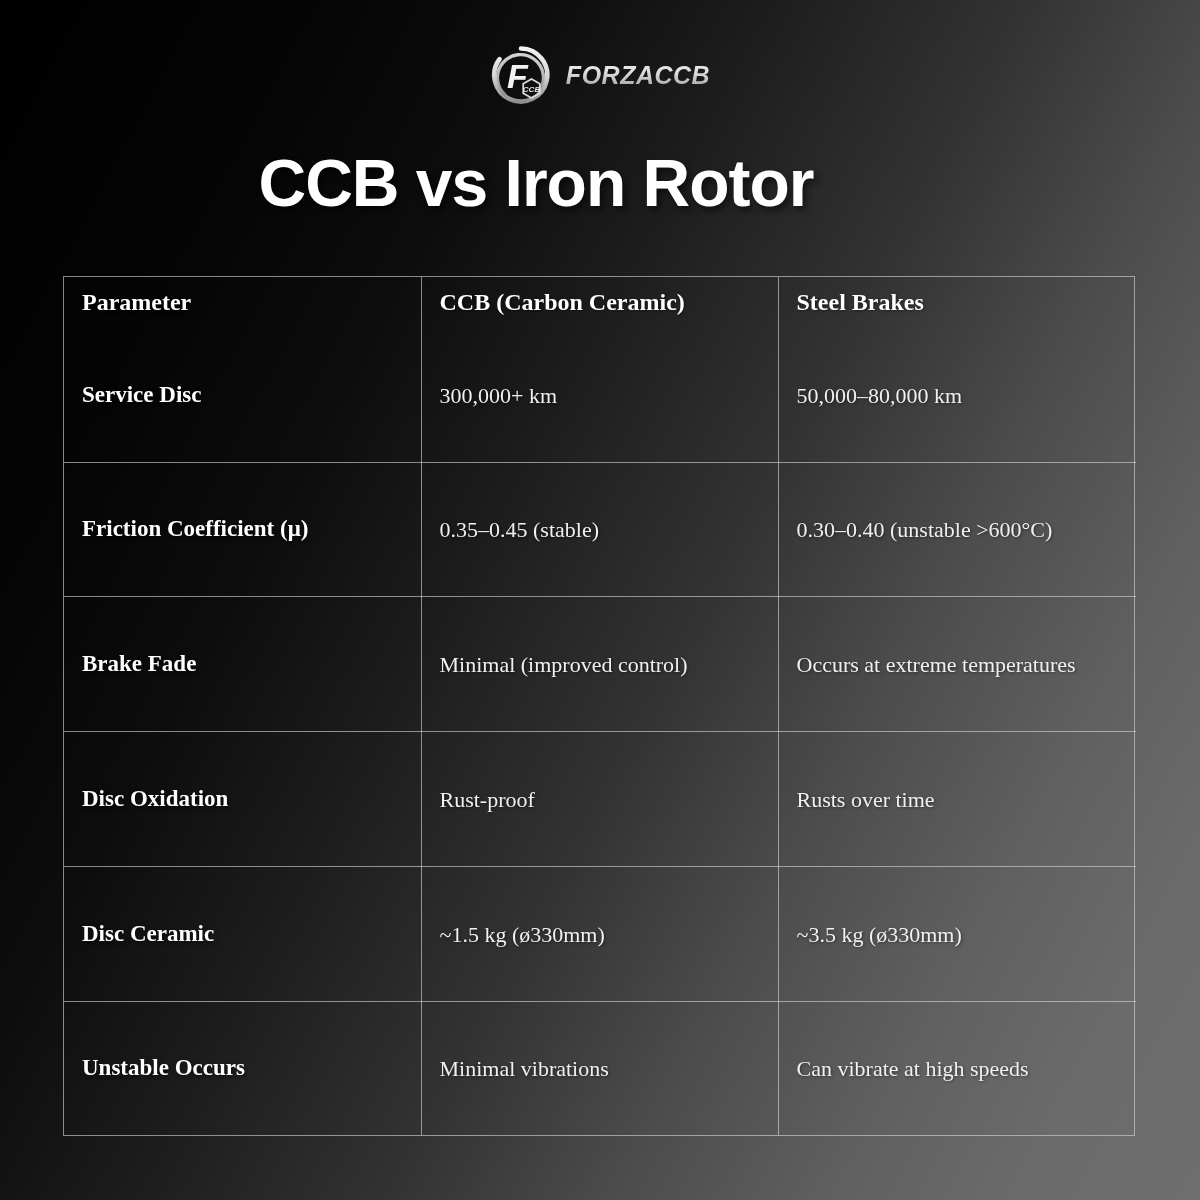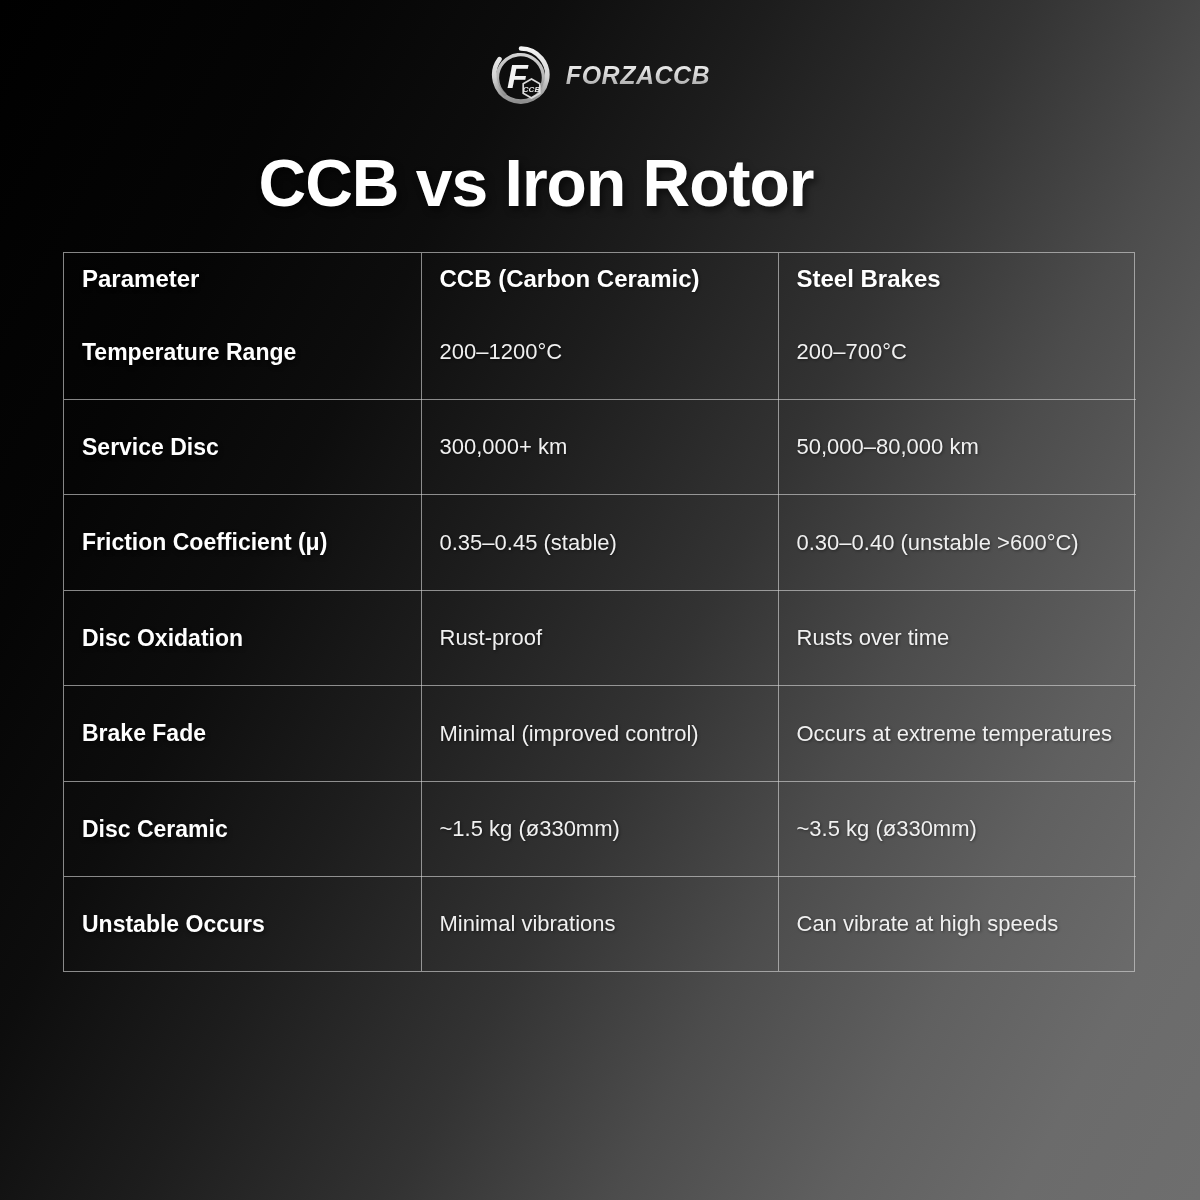--- a/index.html
+++ b/index.html
@@ -81,25 +81,26 @@
     color: #ffffff;
     letter-spacing: -1px;
     text-shadow: 3px 4px 7px rgba(0,0,0,0.55);
     white-space: nowrap;
   }
 
   
   .table-wrap {
     position: absolute;
     left: 63px;
-    top: 252px;
+    top: 276px;
     width: 1072px;
-    height: 720px;
+    height: 860px;
     border: 1px solid rgba(215,215,215,0.62);
     box-sizing: border-box;
+    font-family: Liberation Serif, serif;
   }
   table.cmp {
     width: 100%;
     height: 100%;
     border-collapse: collapse;
     table-layout: fixed;
   }
   table.cmp col.c-param  { width: 357px; }
   table.cmp col.c-ccb    { width: 357px; }
   table.cmp col.c-steel  { width: 358px; }
@@ -175,45 +176,40 @@
       </colgroup>
       <thead>
         <tr>
           <td class="param">Parameter</td>
           <td class="val">CCB (Carbon Ceramic)</td>
           <td class="val">Steel Brakes</td>
         </tr>
       </thead>
       <tbody>
         <tr>
-          <td class="param">Temperature Range</td>
-          <td class="val">200–1200°C</td>
-          <td class="val">200–700°C</td>
-        </tr>
-        <tr>
           <td class="param">Service Disc</td>
           <td class="val">300,000+ km</td>
           <td class="val">50,000–80,000 km</td>
         </tr>
         <tr>
           <td class="param">Friction Coefficient (μ)</td>
           <td class="val">0.35–0.45 (stable)</td>
           <td class="val">0.30–0.40 (unstable &gt;600°C)</td>
         </tr>
         <tr>
+          <td class="param">Brake Fade</td>
+          <td class="val">Minimal (improved control)</td>
+          <td class="val">Occurs at extreme temperatures</td>
+        </tr>
+        <tr>
           <td class="param">Disc Oxidation</td>
           <td class="val">Rust-proof</td>
           <td class="val">Rusts over time</td>
         </tr>
         <tr>
-          <td class="param">Brake Fade</td>
-          <td class="val">Minimal (improved control)</td>
-          <td class="val">Occurs at extreme temperatures</td>
-        </tr>
-        <tr>
           <td class="param">Disc Ceramic</td>
           <td class="val">~1.5 kg (ø330mm)</td>
           <td class="val">~3.5 kg (ø330mm)</td>
         </tr>
         <tr>
           <td class="param">Unstable Occurs</td>
           <td class="val">Minimal vibrations</td>
           <td class="val">Can vibrate at high speeds</td>
         </tr>
       </tbody>

